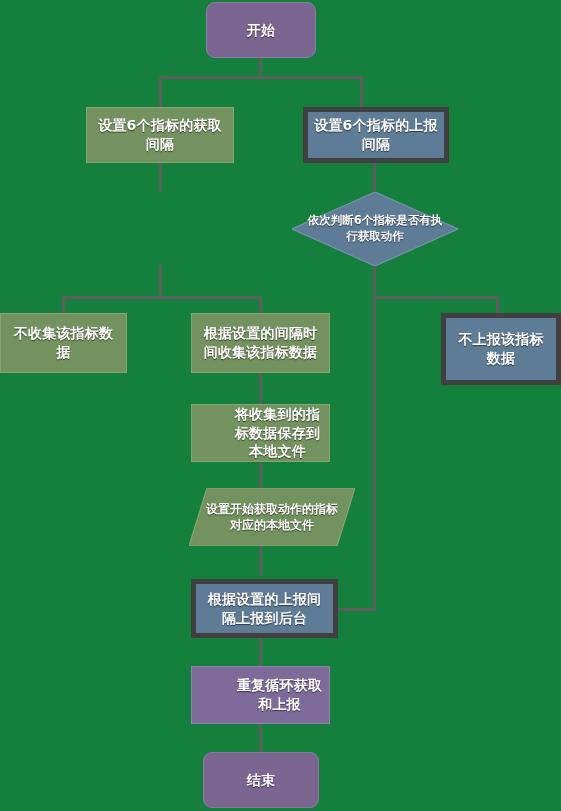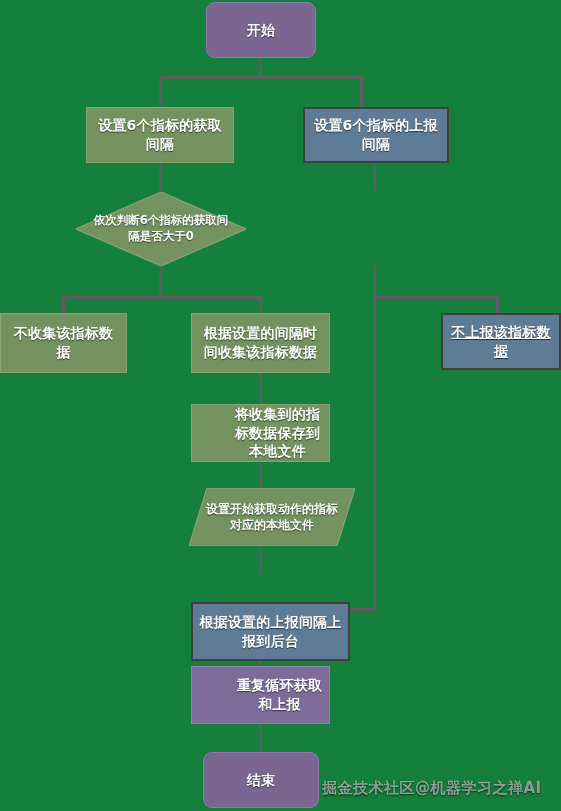--- a/index.html
+++ b/index.html
@@ -38,21 +38,21 @@
     border: 1px solid #8e7aa6;
     border-radius: 9px;
     font-size: 14px;
   }
   .n-green {
     background: #73925f;
     border: 1px solid #87a571;
   }
   .n-blue {
     background: #5f7c96;
-    border: 2px solid #404040;
+    border: 5px solid #404040;
   }
   .n-purple {
     background: #7e6b9a;
     border: 1px solid #9283ad;
   }
   .n-diamond-wrap {
     position: absolute;
     z-index: 3;
   }
   .n-diamond-wrap .dia-shape {
@@ -151,44 +151,43 @@
   <div class="edge" style="left:259px; top:635px; width:3px; height:32px;"></div>
 
   <div class="edge" style="left:259px; top:724px; width:3px; height:28px;"></div>
 
   <div class="node n-terminal" style="left:206px; top:2px; width:110px; height:56px;">开始</div>
 
   <div class="node n-green" style="left:86px; top:107px; width:148px; height:56px;">设置6个指标的获取间隔</div>
 
   <div class="node n-blue" style="left:303px; top:107px; width:146px; height:56px;">设置6个指标的上报间隔</div>
 
-  <div class="n-diamond-wrap" style="left:76px; top:192px; width:170px; height:74px;">
-    <svg class="dia-shape" viewBox="0 0 170 74" preserveAspectRatio="none">
-      <polygon points="85,0 170,37 85,74 0,37" fill="#73925f" stroke="#87a571" stroke-width="1.2"></polygon>
+
+  <div class="n-diamond-wrap" style="left:292px; top:192px; width:166px; height:74px;">
+    <svg class="dia-shape" viewBox="0 0 166 74" preserveAspectRatio="none">
+      <polygon points="83,0 166,37 83,74 0,37" fill="#5f7c96" stroke="#7792aa" stroke-width="1.2"></polygon>
     </svg>
-    <div class="dia-label">依次判断6个指标的获取间隔是否大于0</div>
+    <div class="dia-label">依次判断6个指标是否有执行获取动作</div>
   </div>
-
 
   <div class="node n-green" style="left:191px; top:313px; width:139px; height:60px;">根据设置的间隔时间收集该指标数据</div>
 
   <div class="node n-green" style="left:0px; top:313px; width:127px; height:60px;">不收集该指标数据</div>
 
-  <div class="node n-blue" style="left:441px; top:313px; width:120px; height:57px;text-decoration:underline;">不上报该指标数据</div>
+  <div class="node n-blue" style="left:441px; top:313px; width:120px; height:72px;">不上报该指标数据</div>
 
   <div class="node n-green" style="left:191px; top:404px; width:139px; height:58px;padding-left:40px;">将收集到的指标数据保存到本地文件</div>
 
   <div class="n-para-wrap" style="left:189px; top:488px; width:166px; height:58px;">
     <svg class="para-shape" viewBox="0 0 166 58" preserveAspectRatio="none">
       <polygon points="18,0 166,0 148,58 0,58" fill="#73925f" stroke="#87a571" stroke-width="1.2"></polygon>
     </svg>
     <div class="para-label">设置开始获取动作的指标对应的本地文件</div>
   </div>
 
-  <div class="node n-blue" style="left:191px; top:602px; width:159px; height:59px;">根据设置的上报间隔上报到后台</div>
+  <div class="node n-blue" style="left:191px; top:579px; width:147px; height:59px;">根据设置的上报间隔上报到后台</div>
 
   <div class="node n-purple" style="left:191px; top:666px; width:139px; height:58px;padding-left:44px;">重复循环获取和上报</div>
 
   <div class="node n-terminal" style="left:203px; top:752px; width:116px; height:56px;">结束</div>
 
-  <div class="watermark" style="left:322px; top:779px;">掘金技术社区@机器学习之禅AI</div>
 
 </div>
 
 </body></html>

